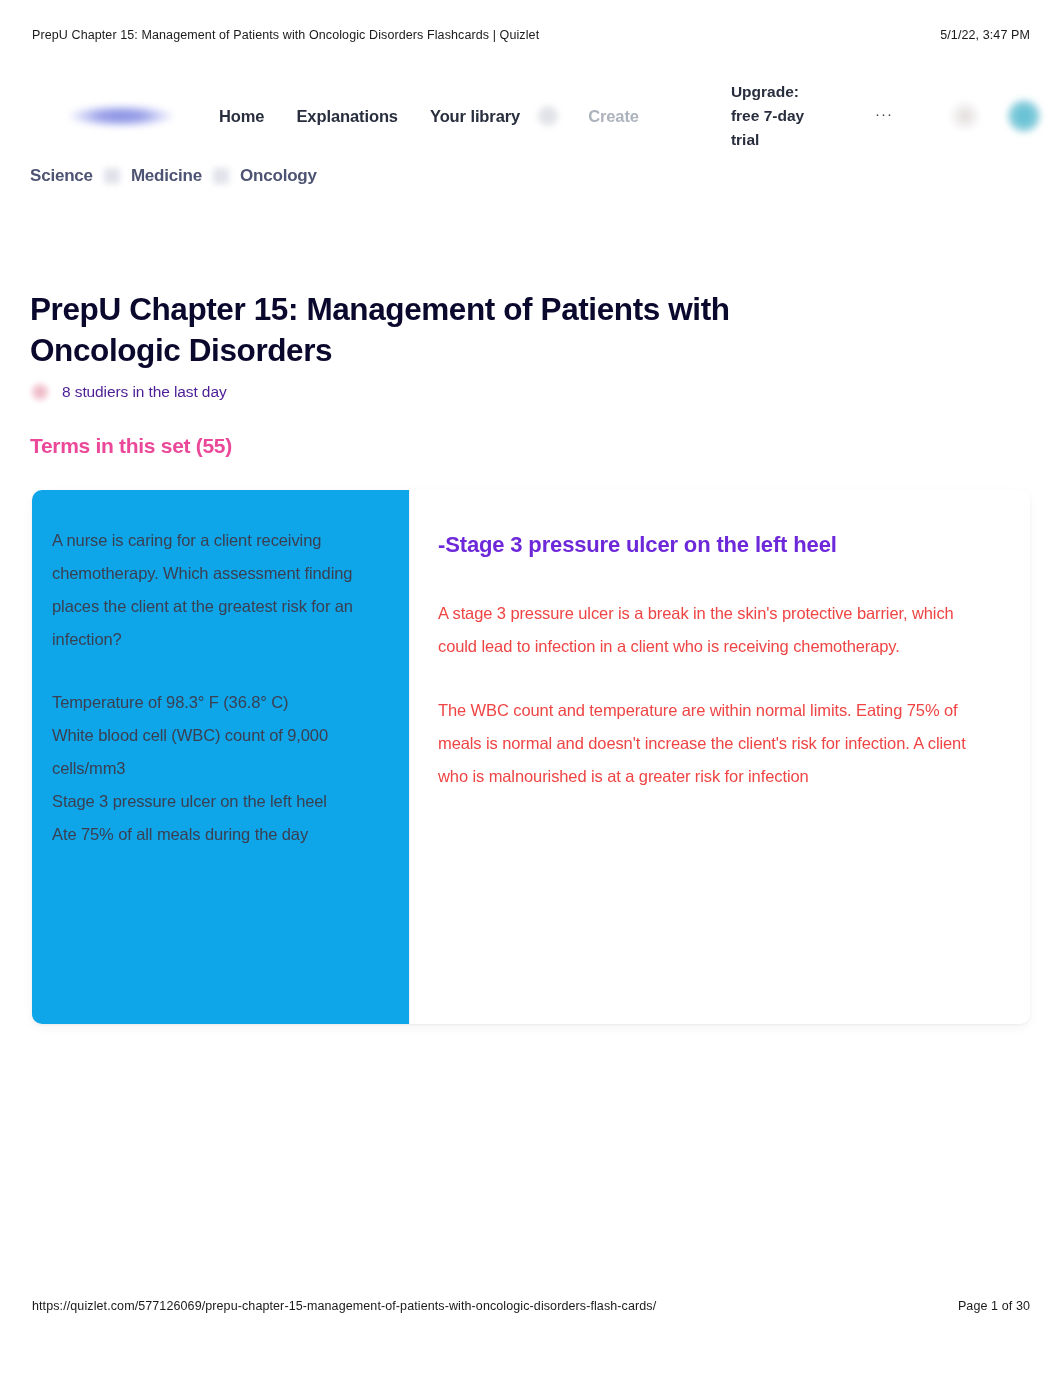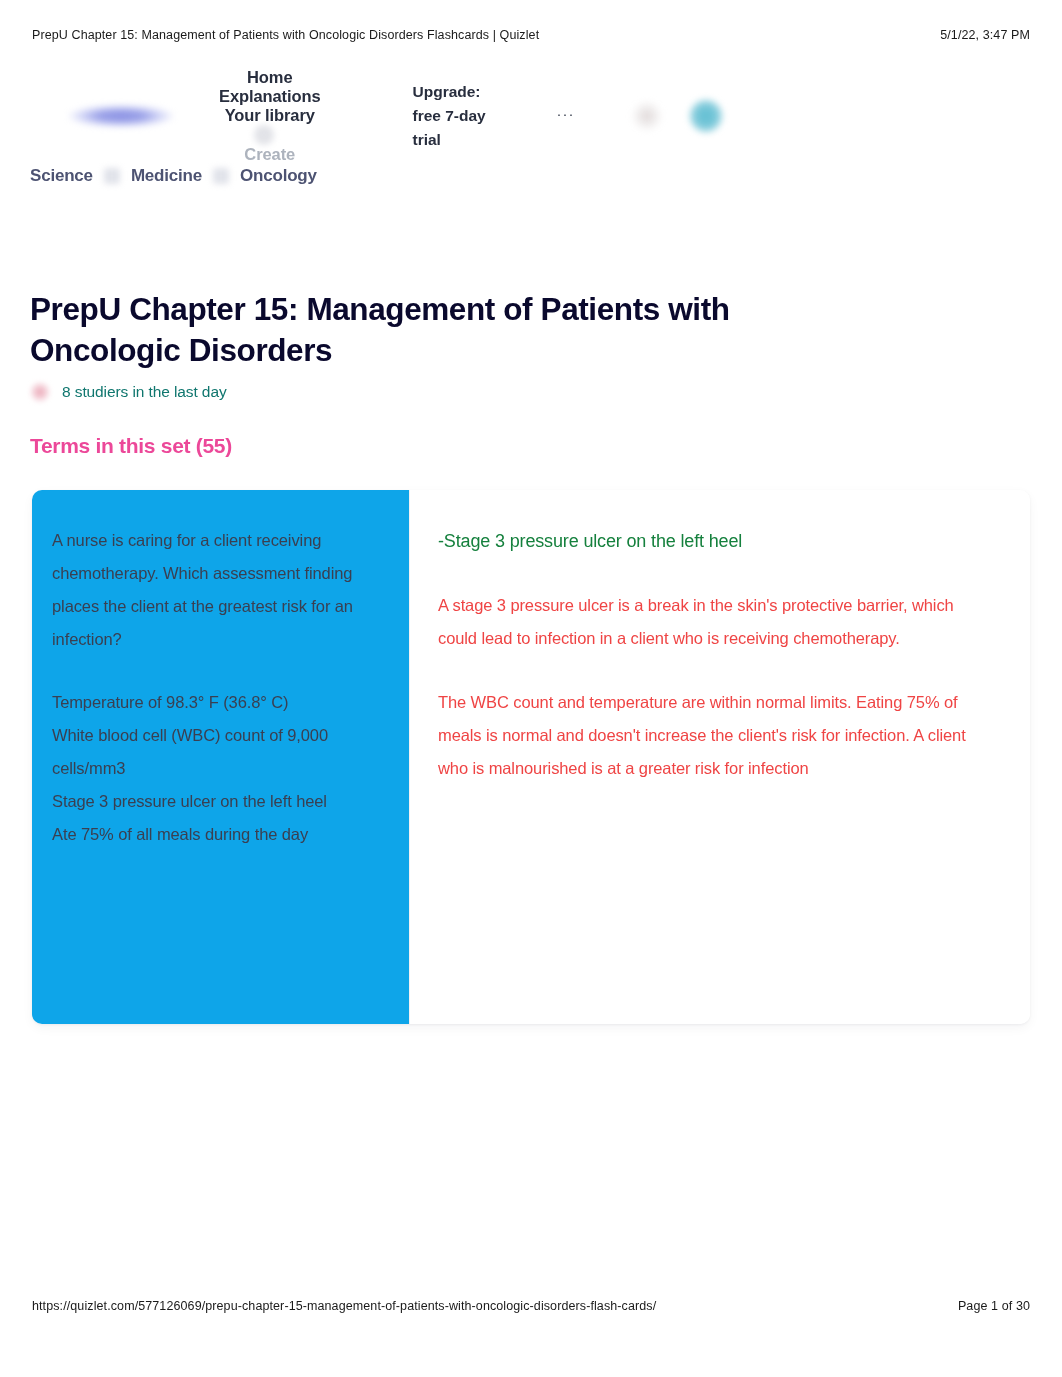--- a/index.html
+++ b/index.html
@@ -51,21 +51,20 @@
     border-radius: 6px;
     background: radial-gradient(ellipse 64px 14px at 50% 50%, #8b92e3 0%, #9aa1e8 35%, rgba(175,181,240,0.55) 62%, rgba(255,255,255,0) 85%);
     filter: blur(3.2px);
     flex: 0 0 auto;
   }
 
   .nav-links {
     display: flex;
     align-items: center;
     gap: 0px;
-    flex-direction: column;
   }
 
   .nav-link {
     font-size: 16.5px;
     font-weight: 700;
     color: #282e3e;
     padding: 0 16px;
     white-space: nowrap;
     letter-spacing: -0.1px;
   }
@@ -166,21 +165,21 @@
     width: 20px;
     height: 20px;
     border-radius: 50%;
     background: radial-gradient(circle, rgba(231,150,168,0.85) 0%, rgba(240,190,202,0.45) 58%, rgba(255,255,255,0) 80%);
     filter: blur(2.6px);
     margin-right: 12px;
     flex: 0 0 auto;
   }
   .studiers-label {
     font-size: 15.5px;
-    color: #0f766e;
+    color: #4c1d95;
     letter-spacing: -0.1px;
   }
 
   
   .terms-heading {
     position: absolute;
     top: 434px;
     left: 30px;
     font-size: 21px;
     font-weight: 800;
@@ -218,24 +217,24 @@
   .term-para {
     font-size: 16.5px;
     line-height: 2.0;
     color: #3a3f51;
     letter-spacing: -0.1px;
     white-space: pre-line;
   }
   .term-para + .term-para { margin-top: 30px; }
 
   .def-title {
-    font-size: 18px;
-    font-weight: 400;
+    font-size: 22px;
+    font-weight: 700;
     line-height: 1.9;
-    color: #15803d;
+    color: #6d28d9;
     letter-spacing: -0.15px;
   }
   .def-para {
     font-size: 16.5px;
     line-height: 2.0;
     color: #ef4444;
     letter-spacing: -0.1px;
     margin-top: 31px;
   }
 

